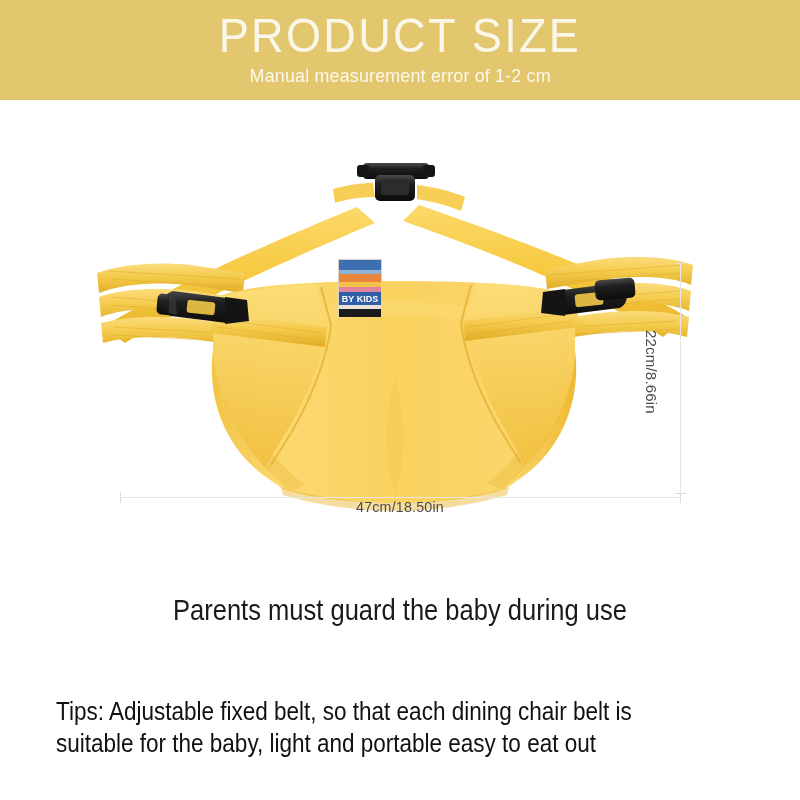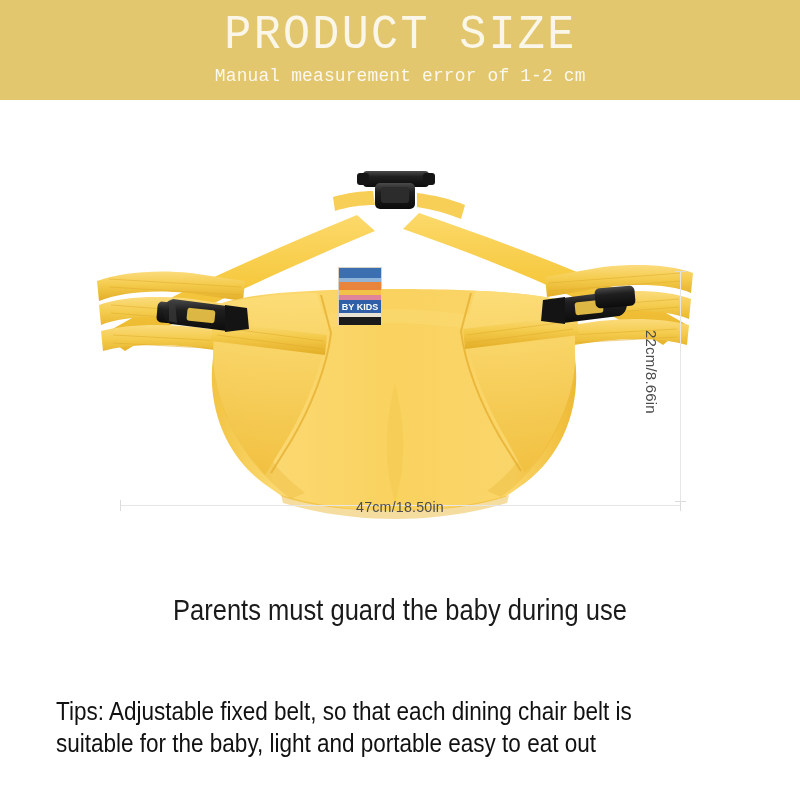--- a/index.html
+++ b/index.html
@@ -21,21 +21,20 @@
     left: 0; top: 0;
     width: 800px;
     height: 100px;
     background: #e3c76e;
     display: flex;
     flex-direction: column;
     align-items: center;
     justify-content: flex-start;
     box-sizing: border-box;
     padding-top: 8px;
-    font-family: Liberation Mono, monospace;
   }
   #header-title {
     color: #faf6e8;
     font-size: 49px;
     line-height: 54px;
     letter-spacing: 2.5px;
     font-weight: 400;
     transform: scaleX(0.92);
     white-space: nowrap;
   }
@@ -46,21 +45,21 @@
     font-weight: 400;
     letter-spacing: 0.2px;
     transform: scaleX(0.94);
     margin-top: 2px;
     white-space: nowrap;
   }
 
   
   #product-stage {
     position: absolute;
-    left: 0; top: 108px;
+    left: 0; top: 100px;
     width: 712px;
     height: 460px;
     background: #ffffff;
     padding-left: 28px;
   }
   #product-photo {
     position: absolute;
     left: 95px;
     top: 45px;
     width: 600px;

